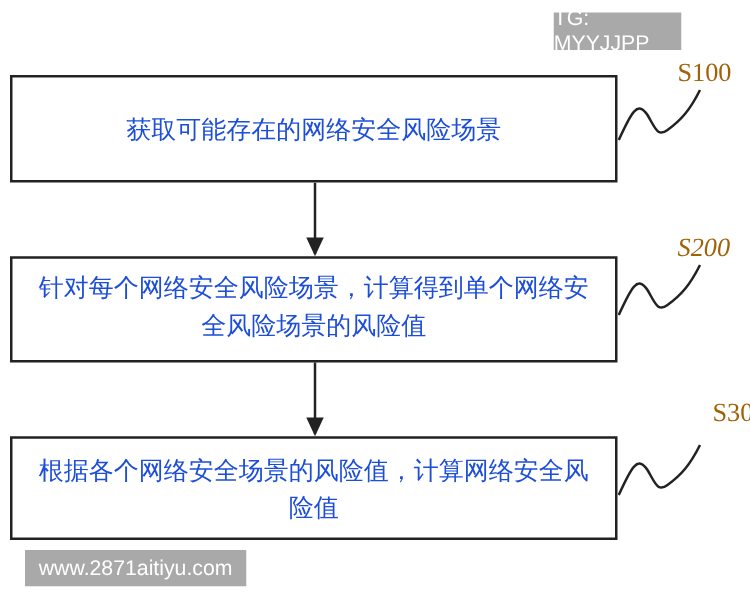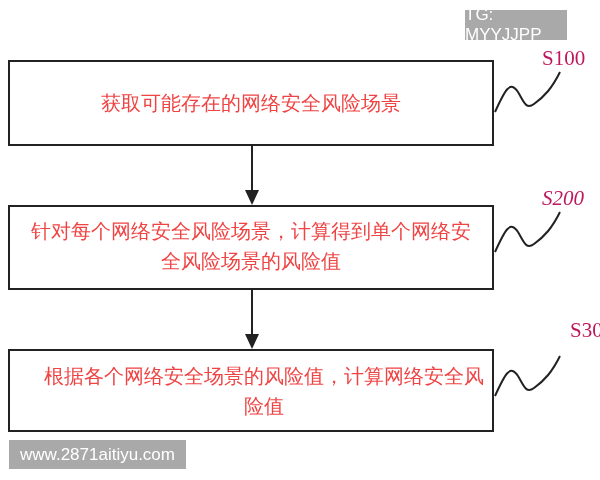--- a/index.html
+++ b/index.html
@@ -1,21 +1,21 @@
 <!DOCTYPE html>
 <html><head>
 <meta charset="utf-8">
 <style>
   html, body { margin:0; padding:0; }
   body { width:600px; height:480px; background:#fff; position:relative; overflow:hidden;
          font-family: "DejaVu Sans", sans-serif; }
   .box { position:absolute; left:8px; width:486px; border:2px solid #222; box-sizing:border-box;
          display:flex; align-items:center; justify-content:center; text-align:center;
-         font-size:20px; line-height:30px; color:#ef4444; background:#fff; padding:0 8px; }
-  .label { position:absolute; font-family:"Liberation Serif", "DejaVu Serif", serif; font-size:21px; color:#be185d; }
+         font-size:20px; line-height:30px; color:#1d4ed8; background:#fff; padding:0 8px; }
+  .label { position:absolute; font-family:"Liberation Serif", "DejaVu Serif", serif; font-size:21px; color:#a16207; }
   .wm { position:absolute; background:#a9a9a9; color:#fff; font-family:"Liberation Sans", sans-serif; font-size:17px;
         display:flex; align-items:center; justify-content:center; }
   svg.lines { position:absolute; left:0; top:0; }
 </style>
 </head>
 <body>
 
 <svg class="lines" width="600" height="480">
   <defs>
     <marker id="arr" markerWidth="10" markerHeight="12" refX="5" refY="11" orient="auto" markerUnits="userSpaceOnUse">
@@ -28,30 +28,30 @@
   </g>
   <g>
     <line x1="252" y1="289" x2="252" y2="347" stroke="#222" stroke-width="2"></line>
     <path d="M245,334 L259,334 L252,349 Z" fill="#222"></path>
   </g>
   <path d="M495,112 C505,90 510,80 518,92 C524,102 526,110 534,104 C545,96 552,88 560,72" fill="none" stroke="#222" stroke-width="2"></path>
   <path d="M495,252 C505,230 510,220 518,232 C524,242 526,250 534,244 C545,236 552,228 560,212" fill="none" stroke="#222" stroke-width="2"></path>
   <path d="M495,396 C505,374 510,364 518,376 C524,386 526,394 534,388 C545,380 552,372 560,356" fill="none" stroke="#222" stroke-width="2"></path>
 </svg>
 
-<div class="wm" style="left:465px;top:10px;width:102px;height:30px;">TG: MYYJJPP</div>
+<div class="wm" style="left:443px;top:10px;width:102px;height:30px;">TG: MYYJJPP</div>
 
 <div class="label" style="left:542px;top:46px;">S100</div>
 <div class="box" style="top:60px;height:86px;">
   <span>获取可能存在的网络安全风险场景</span>
 </div>
 
 <div class="label" style="left:542px;top:186px;font-style:italic;">S200</div>
 <div class="box" style="top:205px;height:85px;font-family:Liberation Mono, monospace;">
   <span style="display:block;width:440px;">针对每个网络安全风险场景，计算得到单个网络安全风险场景的风险值</span>
 </div>
 
 <div class="label" style="left:542px;top:318px;margin-left:28px;">S300</div>
-<div class="box" style="top:349px;height:83px;justify-content:flex-end;">
+<div class="box" style="top:349px;height:83px;">
   <span style="display:block;width:440px;">根据各个网络安全场景的风险值，计算网络安全风险值</span>
 </div>
 
-<div class="wm" style="left:9px;top:440px;width:177px;height:29px;">www.2871aitiyu.com</div>
+<div class="wm" style="left:20px;top:440px;width:177px;height:29px;">www.2871aitiyu.com</div>
 
 </body></html>

